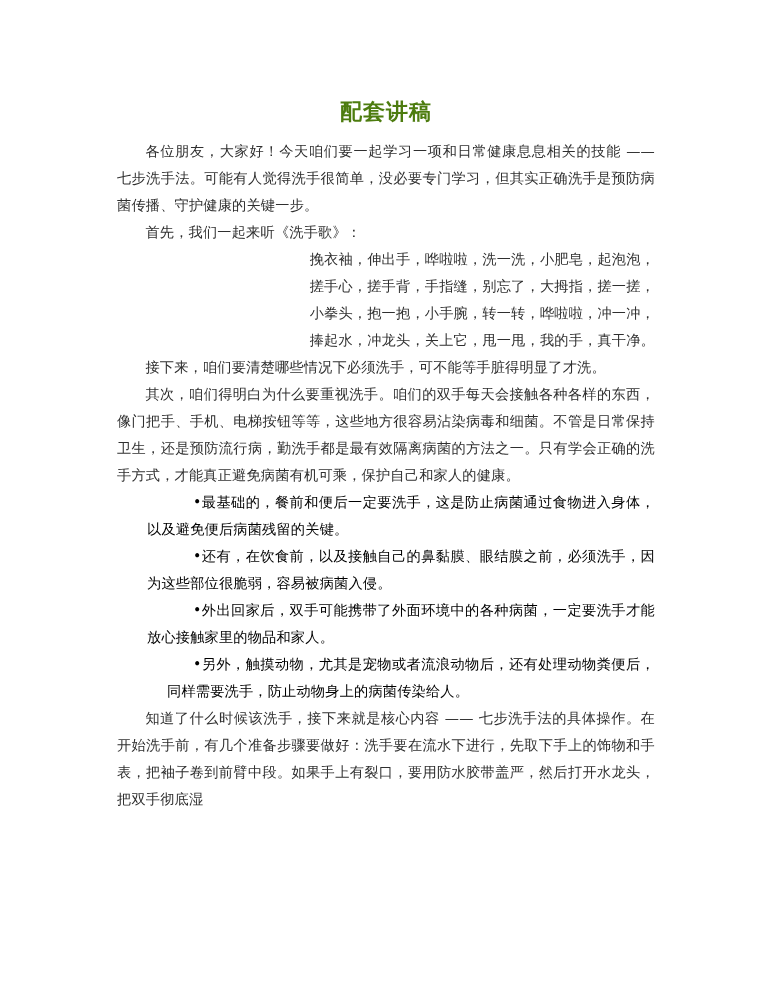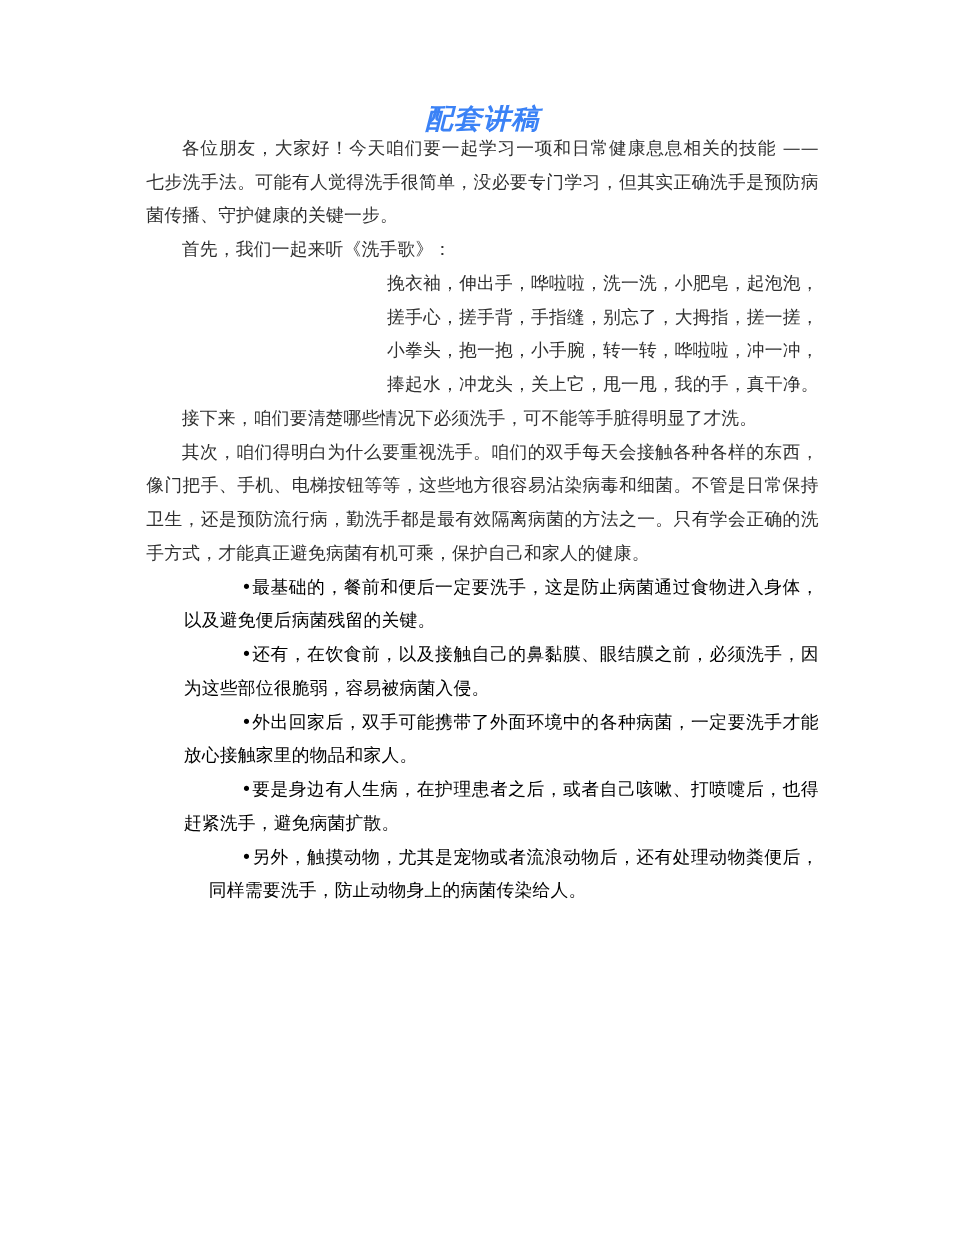--- a/index.html
+++ b/index.html
@@ -26,31 +26,30 @@
   }
 
   .content {
     position: absolute;
     left: 117px;
     top: 0;
     width: 538px;          
   }
 
   .doc-title {
-    margin: 0;
+    margin: 16px;
     padding: 0;
     font-size: 22px;
     font-weight: bold;
     text-align: center;
     letter-spacing: 1px;
     line-height: 1;
     padding-top: 84px;
-    color: #3b82f6;
+    color: #4d7c0f;
     font-family: "DejaVu Serif", "Liberation Serif", serif;
-    font-style: italic;
   }
 
   .para {
     margin: 0;
     font-size: 14.2px;
     line-height: 27px;
     text-align: justify;
     text-justify: inter-ideograph;
     text-indent: 2em;
     color: #2f2f2f;
@@ -120,20 +119,20 @@
     <p class="lyric">捧起水，冲龙头，关上它，甩一甩，我的手，真干净。</p>
 
     <p class="para">接下来，咱们要清楚哪些情况下必须洗手，可不能等手脏得明显了才洗。</p>
 
     <p class="para">其次，咱们得明白为什么要重视洗手。咱们的双手每天会接触各种各样的东西，像门把手、手机、电梯按钮等等，这些地方很容易沾染病毒和细菌。不管是日常保持卫生，还是预防流行病，勤洗手都是最有效隔离病菌的方法之一。只有学会正确的洗手方式，才能真正避免病菌有机可乘，保护自己和家人的健康。</p>
 
     <ul class="bullet-list">
       <li class="bullet-item"><span class="bullet-dot">•</span><span>最基础的，餐前和便后一定要洗手，这是防止病菌通过食物进入身体，以及避免便后病菌残留的关键。</span></li>
       <li class="bullet-item"><span class="bullet-dot">•</span><span>还有，在饮食前，以及接触自己的鼻黏膜、眼结膜之前，必须洗手，因为这些部位很脆弱，容易被病菌入侵。</span></li>
       <li class="bullet-item"><span class="bullet-dot">•</span><span>外出回家后，双手可能携带了外面环境中的各种病菌，一定要洗手才能放心接触家里的物品和家人。</span></li>
-      <li class="bullet-item"><span class="bullet-dot">•</span><span>要是身边有人生病，在护理患者之后，或者自己咳嗽、打喷嚏后，也得赶紧洗手，避免病菌扩散。</span></li>
       <li class="bullet-item deep"><span class="bullet-dot">•</span><span>另外，触摸动物，尤其是宠物或者流浪动物后，还有处理动物粪便后，同样需要洗手，防止动物身上的病菌传染给人。</span></li>
     </ul>
 
+    <p class="para">知道了什么时候该洗手，接下来就是核心内容 —— 七步洗手法的具体操作。在开始洗手前，有几个准备步骤要做好：洗手要在流水下进行，先取下手上的饰物和手表，把袖子卷到前臂中段。如果手上有裂口，要用防水胶带盖严，然后打开水龙头，把双手彻底湿</p>
 
     <div class="spacer-bottom"></div>
   </div>
 </div>
 
 </body></html>

